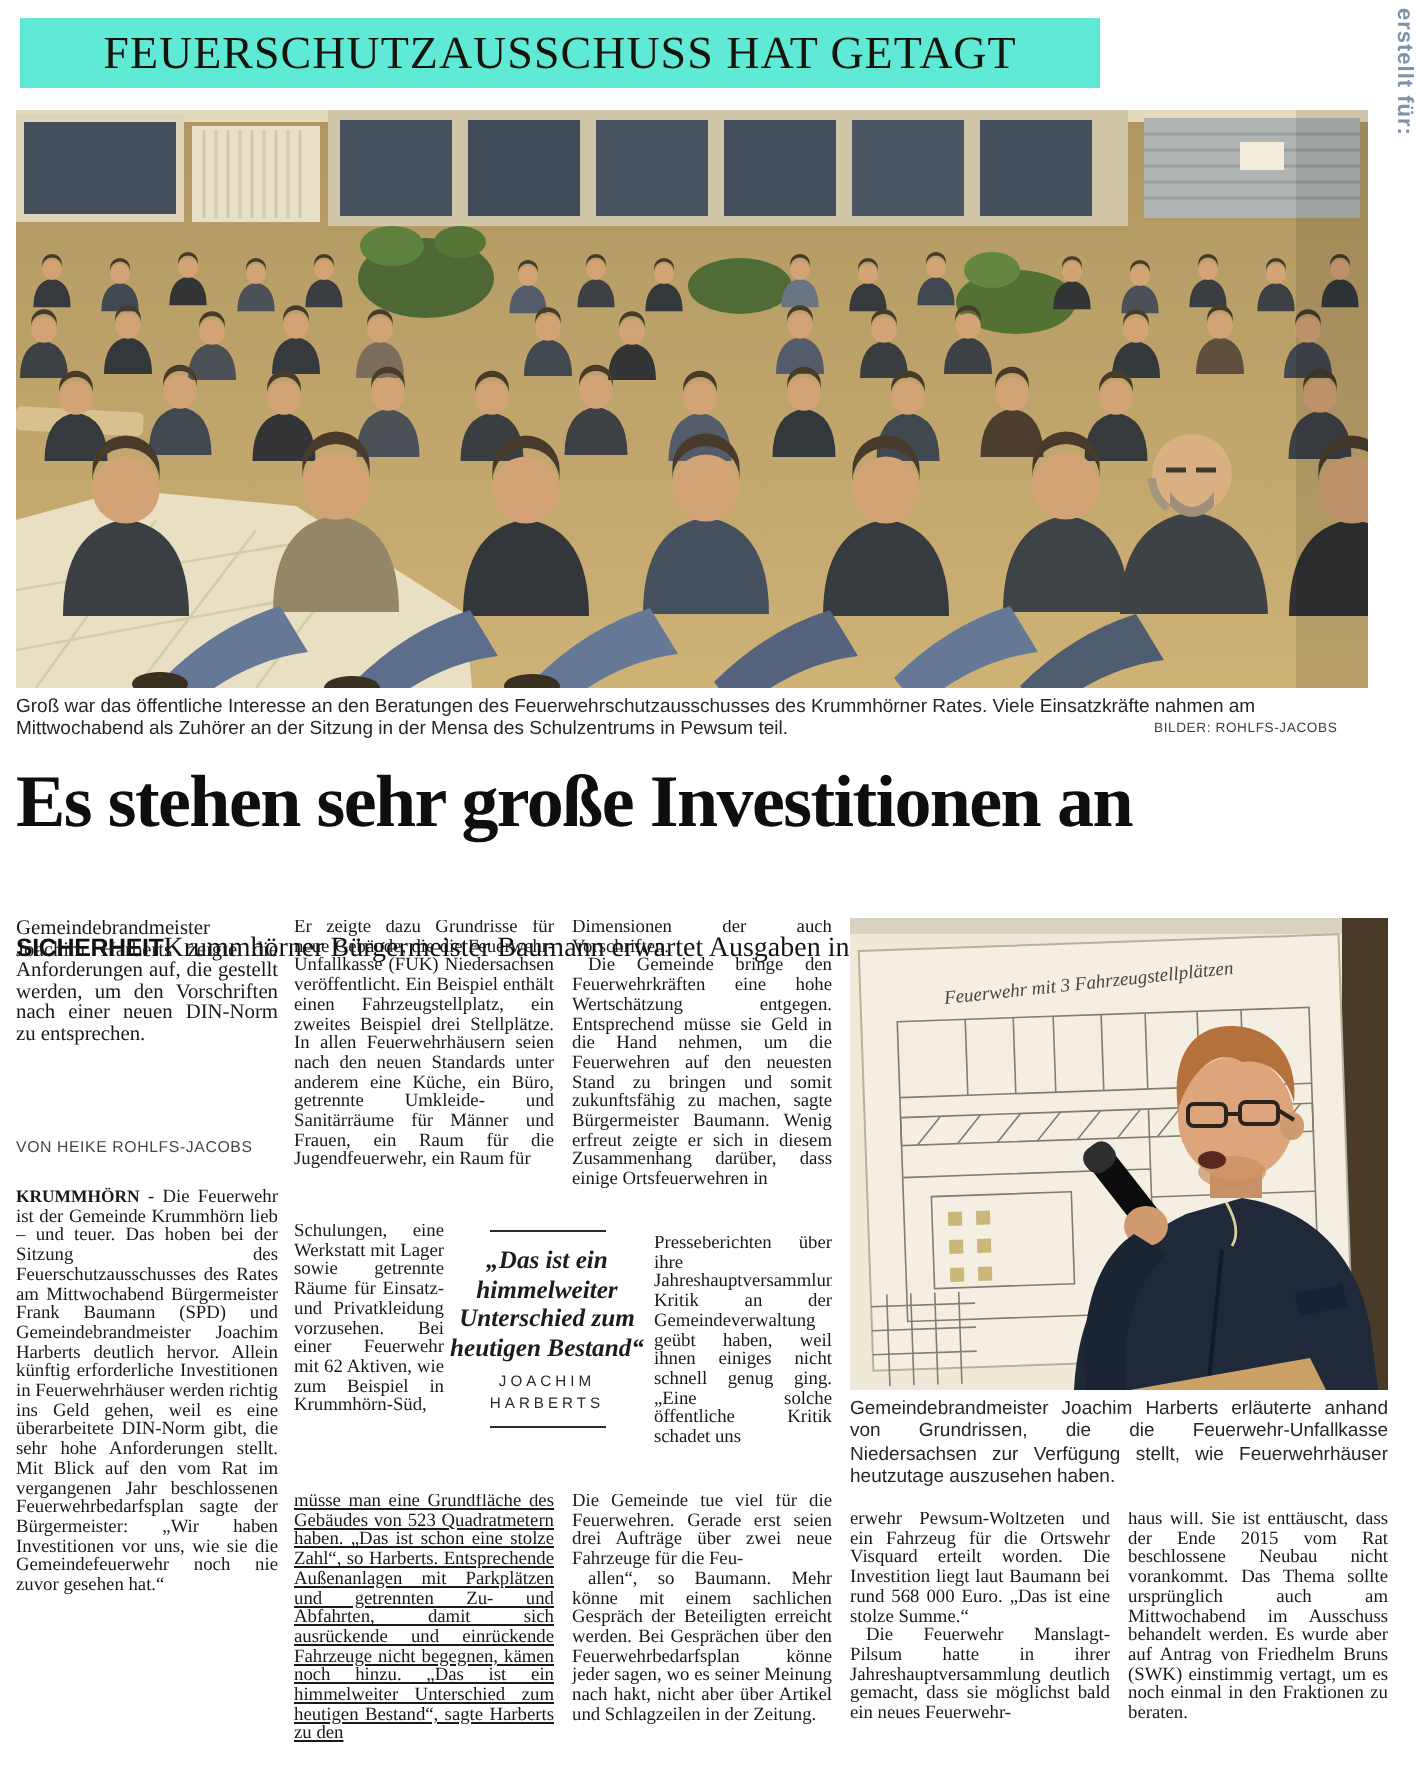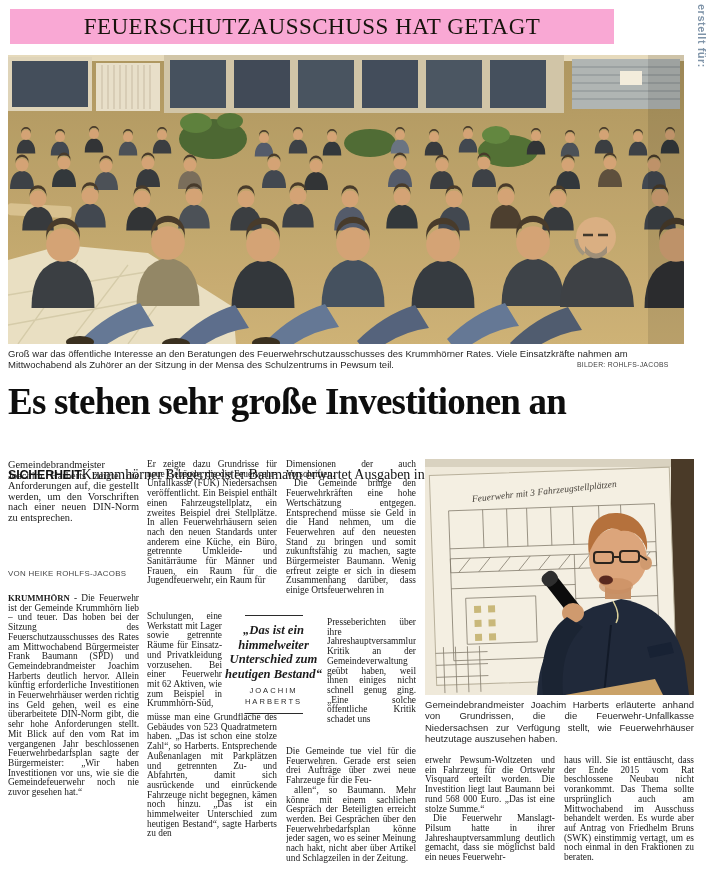--- a/index.html
+++ b/index.html
@@ -1,22 +1,22 @@
 <!DOCTYPE html>
 <html lang="de"><head>
 <meta charset="utf-8">
 <style>
   * { margin:0; padding:0; box-sizing:border-box; }
   html,body { background:#ffffff; }
   body { width:708px; height:893px; position:relative; overflow:hidden;
          font-family:"Liberation Serif", serif; color:#161616; }
   .page { position:absolute; inset:0; }
 
-  .banner { position:absolute; left:10px; top:9px; width:604px; height:35px;
-            background:#f9a8d4; display:flex; align-items:center; justify-content:center; }
+  .banner { position:absolute; left:10px; top:9px; width:540px; height:35px;
+            background:#5eead4; display:flex; align-items:center; justify-content:center; }
   .banner span { font-family:"Liberation Serif", serif; font-size:23px; letter-spacing:0.5px;
                  color:#17130d; white-space:nowrap; }
 
   .edge-note { position:absolute; top:4px; right:0px; writing-mode:vertical-rl;
                font-family:"Liberation Sans", sans-serif; font-size:11px; font-weight:700;
                color:#7e93a8; letter-spacing:0.5px; }
 
   figure.photo { position:absolute; overflow:hidden; }
   .photo1 { left:8px; top:55px; width:676px; height:289px; }
   .photo2 { left:425px; top:459px; width:269px; height:236px; }
@@ -41,21 +41,21 @@
   .tb { position:absolute; font-size:9.4px; line-height:9.7px; text-align:justify;
         hyphens:auto; -webkit-hyphens:auto; color:#191919; overflow:hidden; }
   .tb p + p { text-indent:8px; }
   .lead { left:8px; top:460px; width:131px; height:102px; font-size:10.4px; line-height:10.6px; }
   .byline { position:absolute; left:8px; top:569px; font-family:"Liberation Sans", sans-serif;
             font-size:7.9px; letter-spacing:0.3px; color:#474747; }
   .b-col1 { left:8px; top:594px; width:131px; height:296px; }
   .dateline { font-family:Liberation Serif, serif; font-weight:700; font-size:8.7px; }
   .b-col2a { left:147px; top:460px; width:130px; height:150px; }
   .b-col2n { left:147px; top:612px; width:75px; height:134px; }
-  .b-col2b { left:147px; top:713px; width:130px; height:145px; }
+  .b-col2b { left:147px; top:747px; width:130px; height:145px;text-decoration:underline; }
   .b-col3a { left:286px; top:460px; width:130px; height:156px; }
   .b-col3n { left:327px; top:618px; width:89px; height:128px; }
   .b-col3b { left:286px; top:747px; width:130px; height:145px; }
   .b-col4  { left:425px; top:756px; width:130px; height:136px; }
   .b-col5  { left:564px; top:756px; width:130px; height:136px; }
 
   .pullquote { position:absolute; left:225px; top:615px; width:97px; text-align:center; }
   .pq-rule { width:58px; height:1.4px; background:#2b2b2b; margin:0 auto; }
   .pq-rule-t { margin-bottom:7px; }
   .pq-rule-b { margin-top:7px; }

